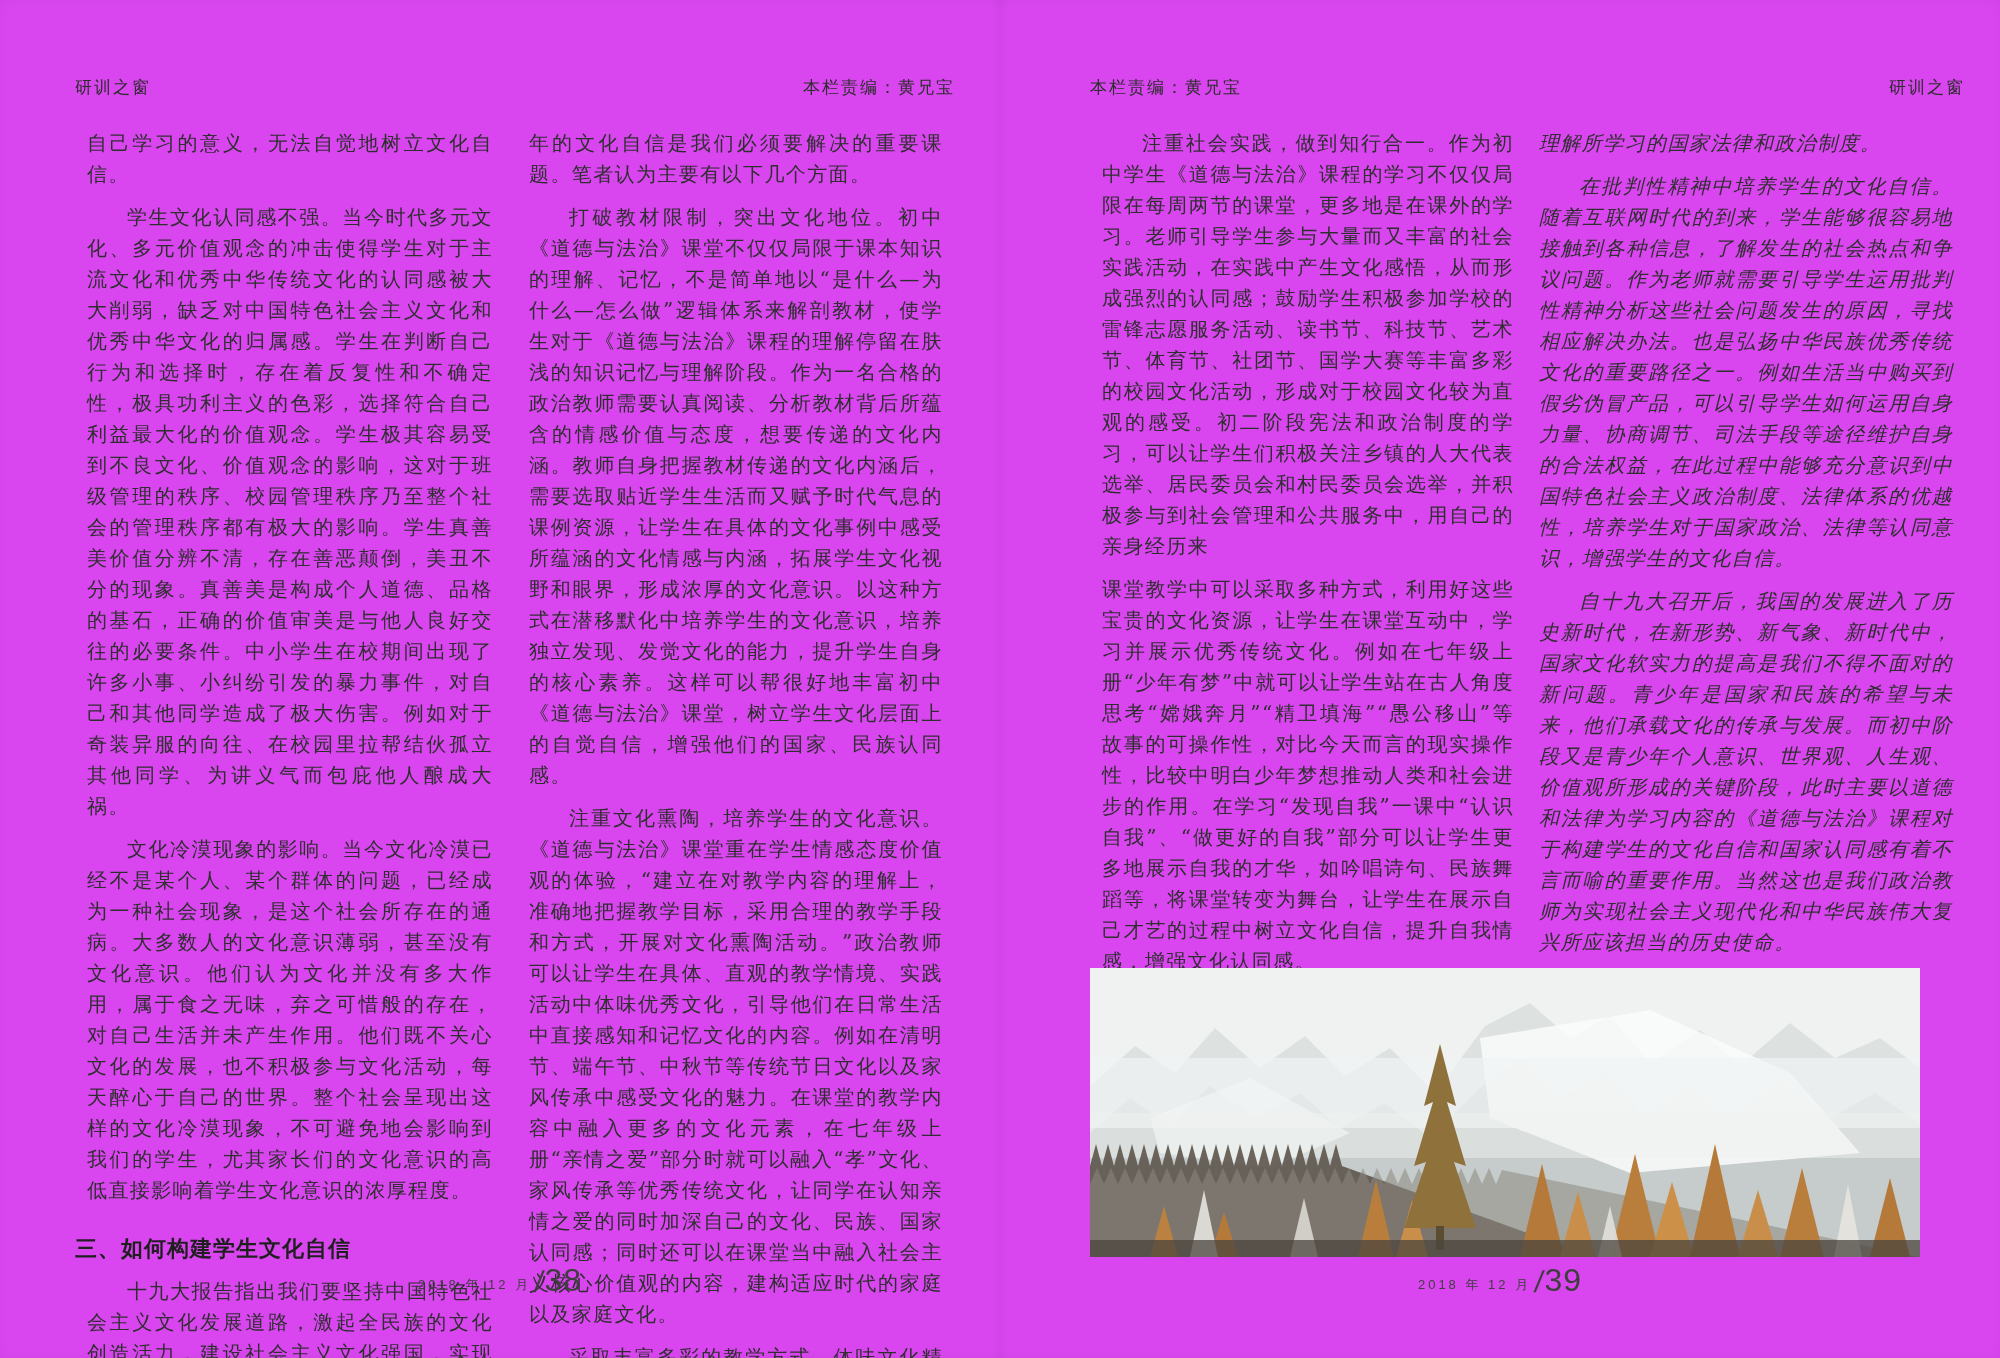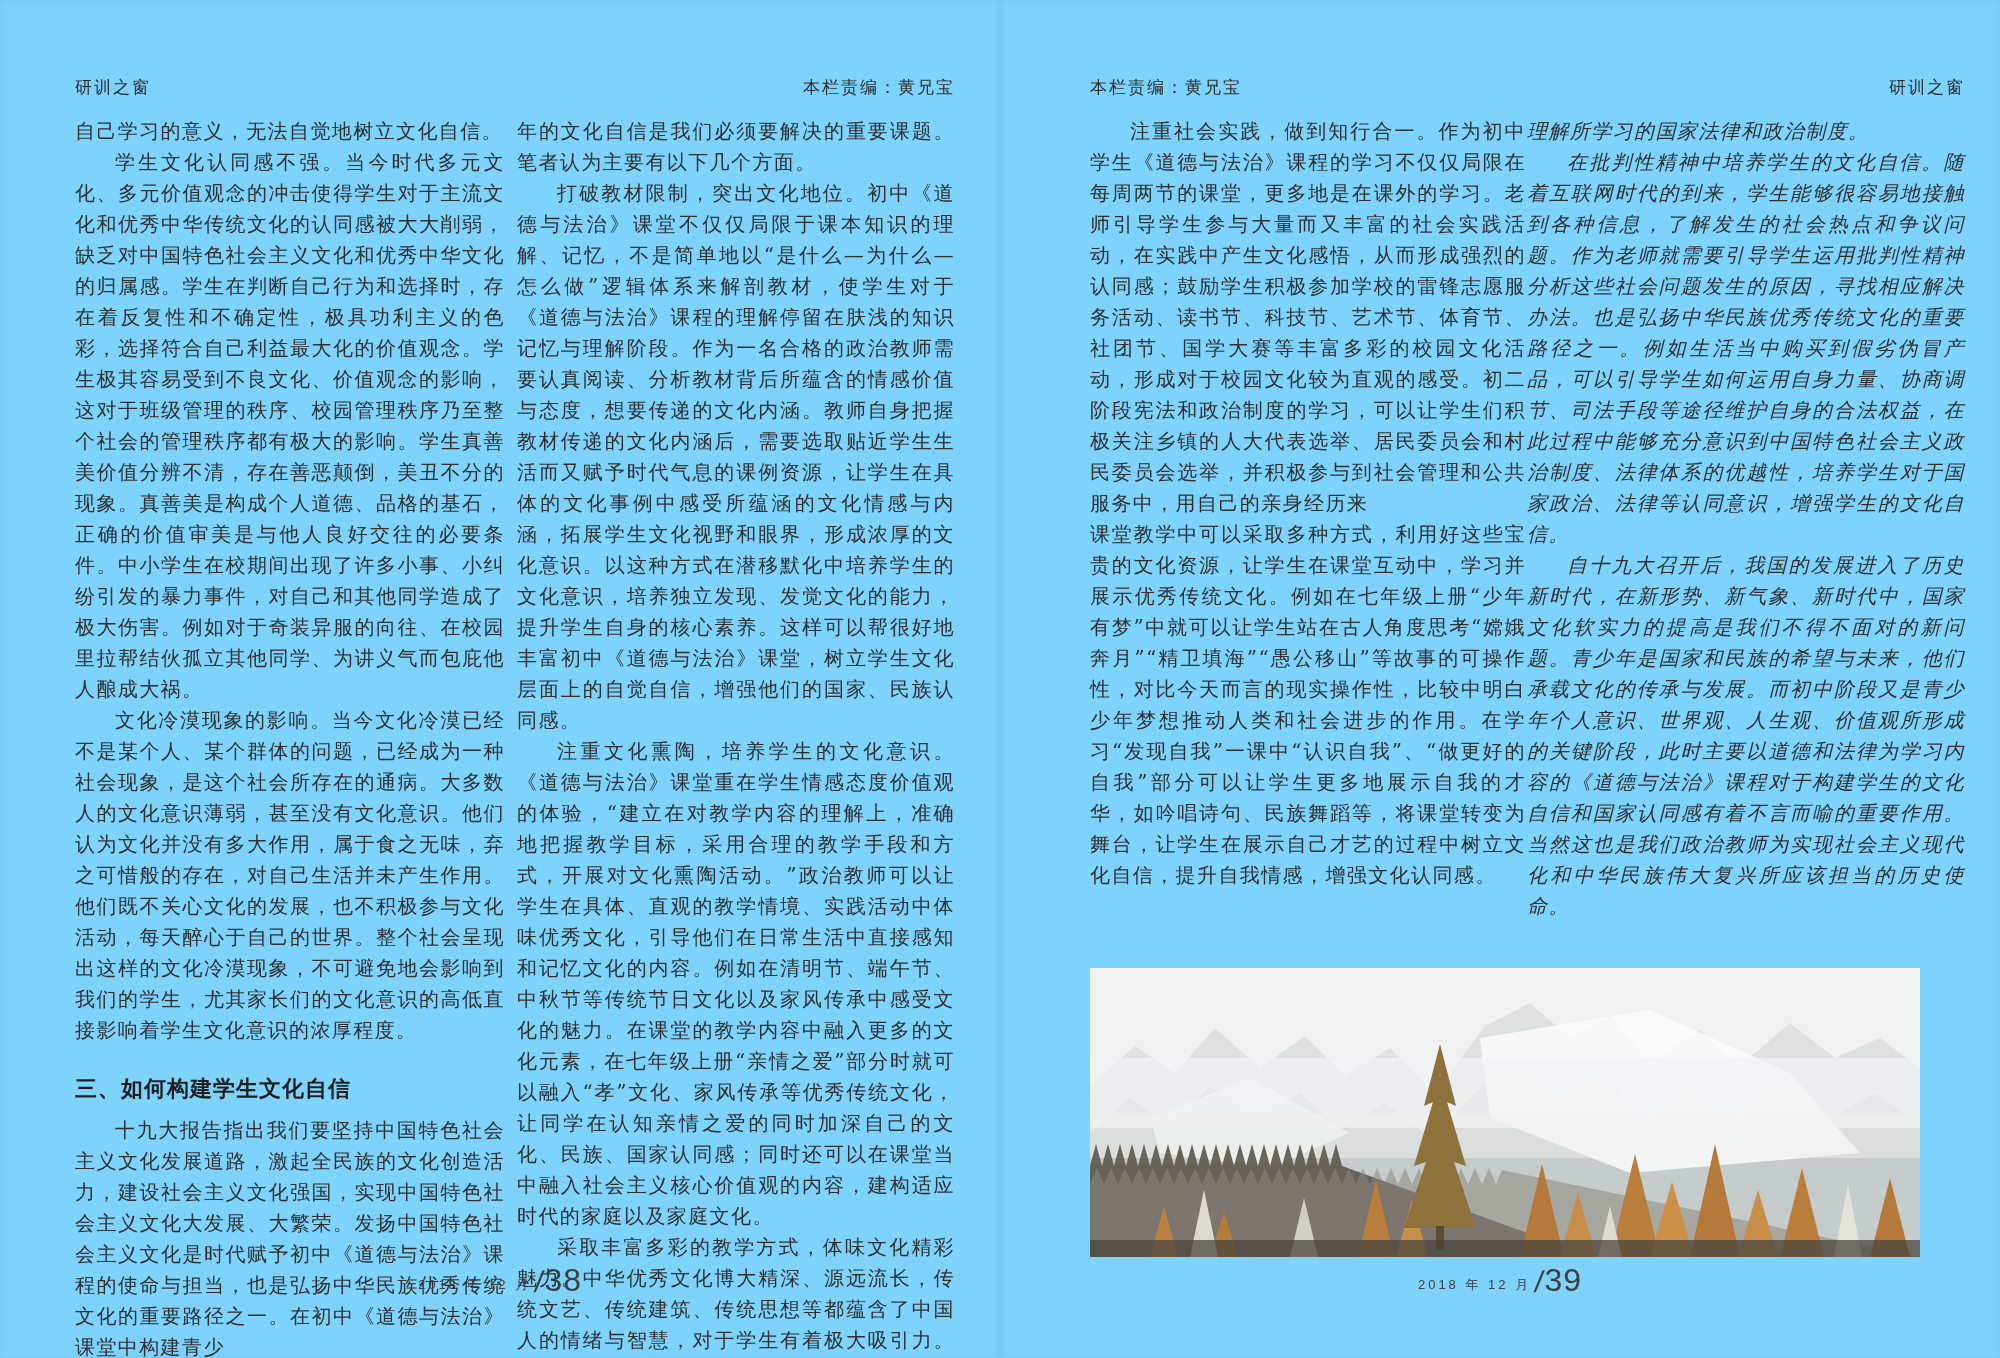--- a/index.html
+++ b/index.html
@@ -1,17 +1,17 @@
 <!DOCTYPE html>
 <html><head>
 <meta charset="utf-8">
 <style>
   html,body{margin:0;padding:0;background:#ffffff;}
   .canvas{
-    position:relative;width:2000px;height:1358px;background:#7dd3fc;
+    position:relative;width:2000px;height:1358px;background:#d946ef;
     box-shadow:inset 0 0 10px rgba(0,0,0,0.05);
     font-family:"Liberation Sans",sans-serif;overflow:hidden;
   }
   .gutter{
     position:absolute;left:992px;top:0;width:16px;height:100%;
     background:linear-gradient(90deg,rgba(0,0,0,0) 0%,rgba(0,0,0,0.035) 50%,rgba(0,0,0,0) 100%);
   }
   .page{position:absolute;top:0;width:1000px;height:1358px;}
   .page-left{left:0;}
   .page-right{left:1000px;}
@@ -25,21 +25,21 @@
   .col{
     position:absolute;top:116px;
     font-family:"DejaVu Serif","Liberation Serif",serif;
     font-size:20px;line-height:31px;letter-spacing:1.4px;
     color:#2f2f30;text-align:justify;
   }
   .col1{left:75px;width:430px;}
   .col2{left:517px;width:438px;}
   .col3{left:90px;width:436px;}
   .col4{left:527px;width:438px;font-style:italic;}
-  .p{margin:0;}
+  .p{margin:12px;}
   .ind{text-indent:2em;}
   .section-heading{
     font-family:"Liberation Sans",sans-serif;font-weight:bold;
     font-size:22px;color:#1f1f1f;letter-spacing:1px;
     margin:27px 0 11px 0;text-align:left;text-indent:0;
   }
   .photo{
     position:absolute;left:90px;top:968px;width:830px;height:289px;
     overflow:hidden;background:#eff2f1;
   }

